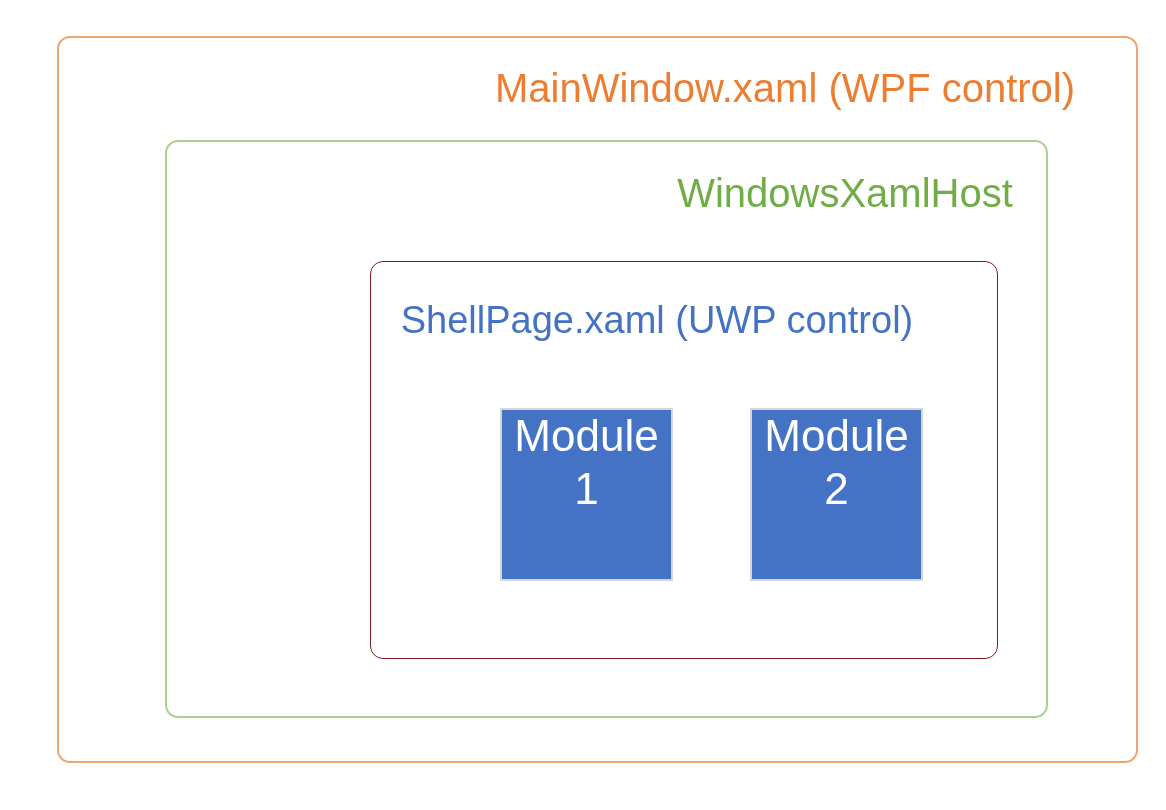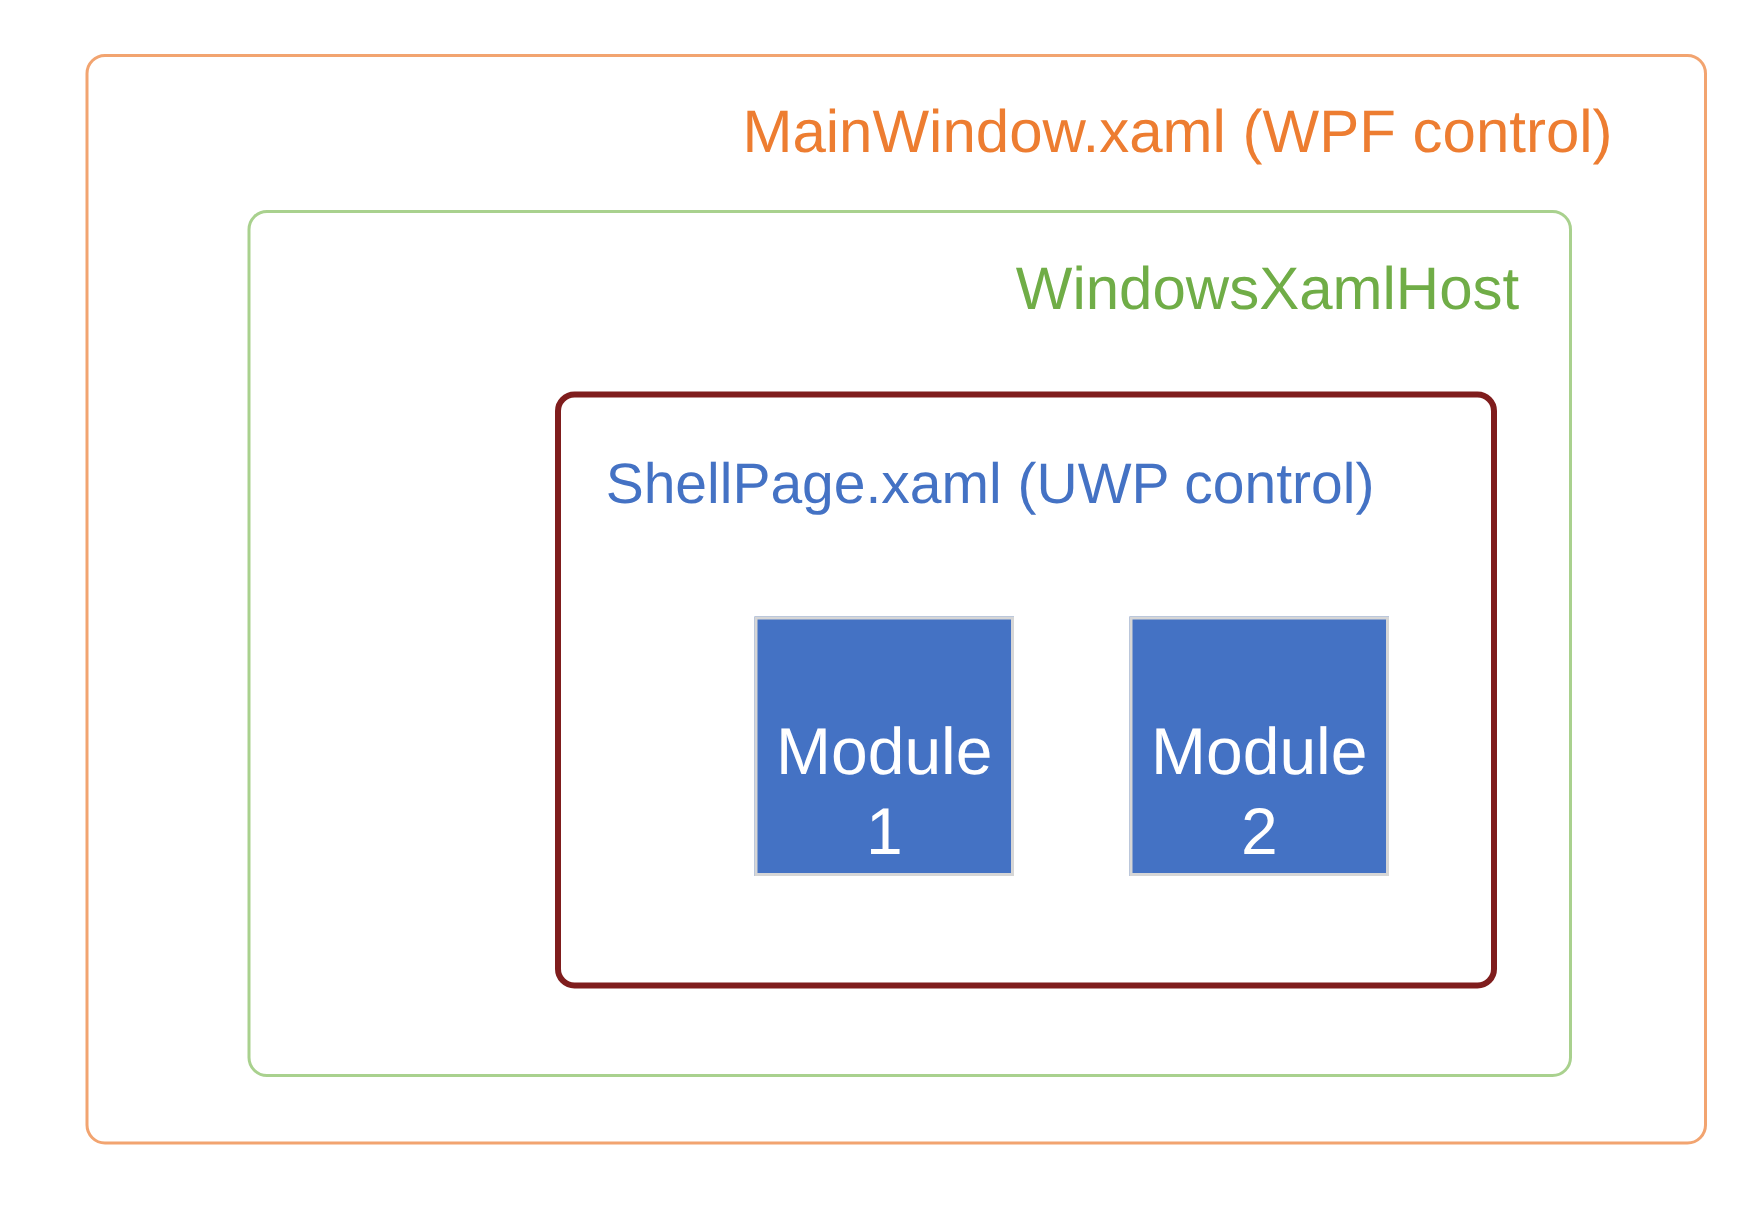--- a/index.html
+++ b/index.html
@@ -34,21 +34,21 @@
     top: 102px;
     width: 883px;
     height: 578px;
     border: 2px solid #a9d18e;
   }
   .shell-box {
     left: 203px;
     top: 119px;
     width: 628px;
     height: 398px;
-    border: 4px solid #7f1d1d;
+    border: 1px solid #7f1d1d;
   }
   .diagram-label {
     position: absolute;
     white-space: nowrap;
     transform: translateX(-50%);
     line-height: 1.15;
   }
   .wpf-label {
     left: 726px;
     top: 27px;
@@ -71,21 +71,21 @@
     position: absolute;
     top: 146px;
     width: 173px;
     height: 173px;
     box-sizing: border-box;
     background: #4472c4;
     border: 2px solid #d6d6d6;
     display: flex;
     flex-direction: column;
     align-items: center;
-    justify-content: flex-end;
+    justify-content: flex-start;
     color: #ffffff;
     font-size: 44px;
     line-height: 1.2;
     text-align: center;
   }
   .module-1 { left: 129px; }
   .module-2 { left: 379px; }
 </style>
 </head>
 <body>

